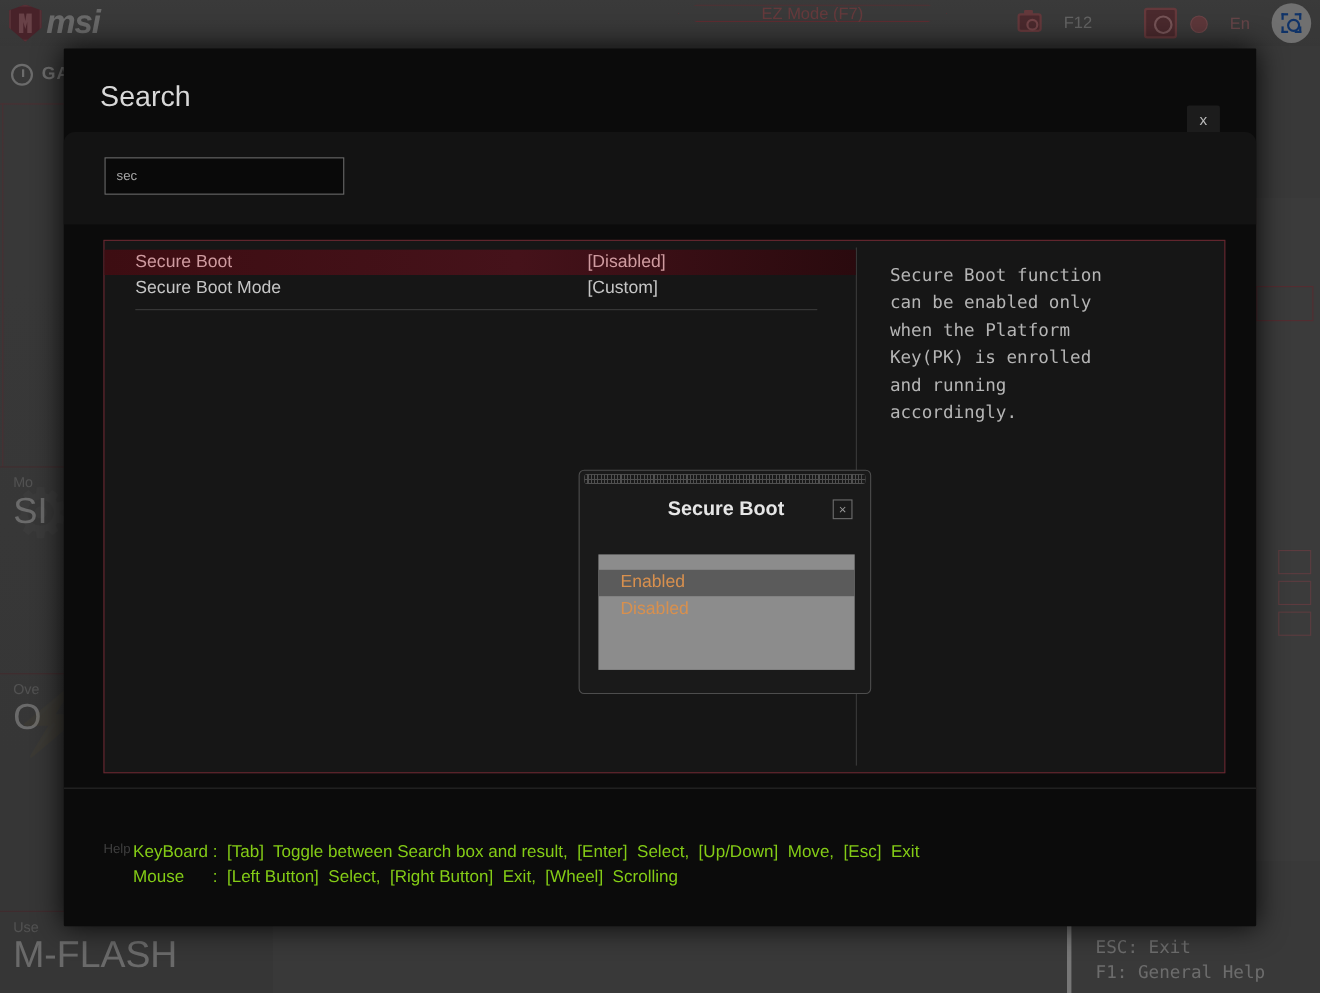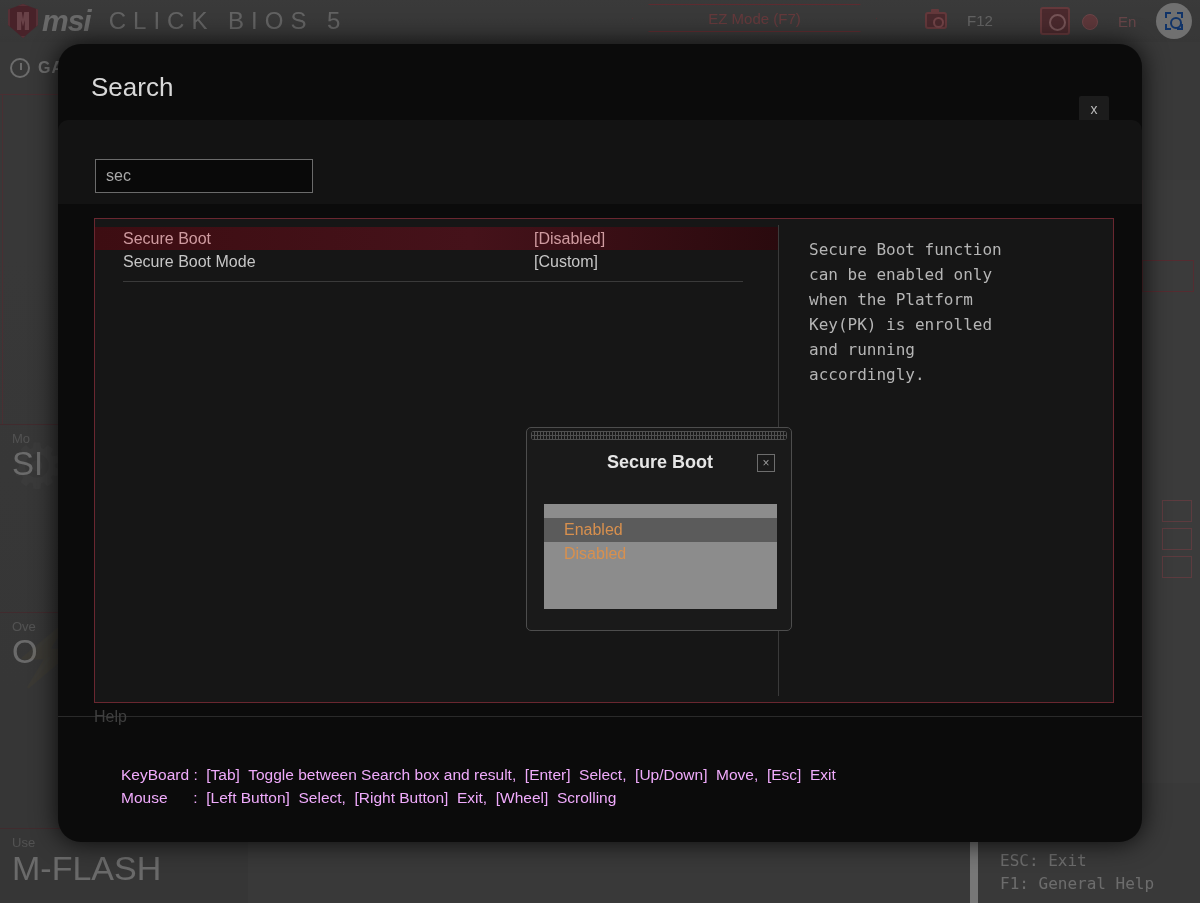--- a/index.html
+++ b/index.html
@@ -34,21 +34,21 @@
   }
   .msi-word {
     font-size: 30px; font-style: italic; font-weight: bold; color: #c9c9c9;
     margin-left: 4px; letter-spacing: -1px;
   }
   .msi-click {
     font-size: 24px; color: #bdbdbd; letter-spacing: 7px;
     margin-left: 18px; font-weight: 500;
   }
   .ez-mode {
-    position: absolute; left: 632px; top: 4px; width: 245px; height: 28px;
+    position: absolute; left: 616px; top: 4px; width: 245px; height: 16px;
     border: 1px solid #b2535c;
     clip-path: polygon(7% 0%, 93% 0%, 100% 52%, 93% 100%, 7% 100%, 0% 52%);
     display: flex; align-items: center; justify-content: center;
     color: #c16d72; font-size: 15px;
   }
   .hdr-item {
     position: absolute; display: flex; align-items: center; gap: 20px;
     color: #bdbdbd; font-size: 15px;
   }
   .cam-icon {
@@ -124,58 +124,58 @@
     position:absolute; right:0; top:180px; width:58px; bottom:120px;
     background:rgba(120,120,120,0.35);
     border-left:1px solid rgba(180,120,125,0.25);
   }
   .bg-rp-box {
     position:absolute; right:8px; width:30px; height:22px;
     border:1px solid #b2727a;
   }
   .bg-bottom-right {
     position:absolute; right:0; bottom:0; width:230px; height:62px;
-    background:#6e6e6e; border-left:8px solid #e5e5e5;
+    background:#6e6e6e; border-left:4px solid #e5e5e5;
     color:#d0d0d0; font-size:16px; padding:8px 0 0 22px;
     font-family:"DejaVu Sans Mono", monospace;
     line-height:23px;
   }
   .bg-redline{ position:absolute; background:#8e5960; }
 
   
   .dim {
     position:absolute; inset:0; background:rgba(0,0,0,0.48);
   }
 
   
   .modal {
     position: absolute; left: 58px; top: 44px; width: 1084px; height: 798px;
     background: #0b0b0b;
-    border-radius: 23px;
+    border-radius: 1px;
     box-shadow: 0 0 26px rgba(0,0,0,0.85);
     overflow: hidden;
   }
   .modal-title {
     position:absolute; left:33px; top:28px;
     color:#d8d8d8; font-size:26px; font-weight:400;
   }
   .modal-close {
     position:absolute; right:33px; top:52px; width:30px; height:26px;
     background:#1c1c1c; color:#b9b9b9; font-size:14px;
     display:flex; align-items:center; justify-content:center;
     border-radius:2px; cursor:pointer;
   }
   .search-bar {
     position:absolute; left:0; top:76px; width:1084px; height:84px;
     background:#131313; border-radius:10px 10px 0 0;
   }
   .search-input {
-    position:absolute; left:37px; top:39px; width:218px; height:33px;
+    position:absolute; left:37px; top:23px; width:218px; height:33px;
     background:#090909; border:1px solid #6b6b6b;
-    color:#a9a9a9; font-size:16px; padding:16px 10px;
+    color:#a9a9a9; font-size:12px; padding:16px 10px;
     display:flex; align-items:center;
   }
   .results-panel {
     position:absolute; left:36px; top:174px; width:1020px; height:485px;
     background:#161616; border:1px solid #6a2730;
     display:flex;
   }
   .results-list {
     width: 683px; position:relative; padding-top: 8px;
   }
@@ -199,24 +199,24 @@
   .help-panel {
     flex:1; padding: 18px 0 0 30px;
     color:#b5b5b5; font-size:16px; line-height:25px;
     font-family:"DejaVu Sans Mono", monospace;
     white-space: pre-line;
   }
   .modal-divider {
     position:absolute; left:0; top:672px; width:1084px; height:1px; background:#2a2a2a;
   }
   .foot-help {
-    position:absolute; left:36px; top:664px; color:#3f3f3f; font-size:16px;
+    position:absolute; left:36px; top:720px; color:#3f3f3f; font-size:12px;
   }
   .foot-line {
-    position:absolute; left:63px; color:#f0abfc; font-size:15.5px; white-space:pre;
+    position:absolute; left:63px; color:#84cc16; font-size:15.5px; white-space:pre;
   }
   .foot-line.l1 { top:722px; }
   .foot-line.l2 { top:745px; }
 
   
   .popup {
     position:absolute; left:468px; top:383px; width:266px; height:204px;
     background:#1a1a1a; border:1px solid #4d4d4d; border-radius:5px;
   }
   .popup-grip {
@@ -248,21 +248,20 @@
 </head>
 <body>
 
 <div id="root">
 
   <div class="bg-layer">
 
     <div class="bg-header">
       <div class="msi-shield"></div>
       <div class="msi-word">msi</div>
-      <div class="msi-click">CLICK BIOS 5</div>
 
       <div class="ez-mode">
         <span>EZ Mode (F7)</span>
       </div>
 
       <div class="hdr-item" style="left:925px; top:12px;">
         <span class="cam-icon"></span>
         <span>F12</span>
       </div>
 

